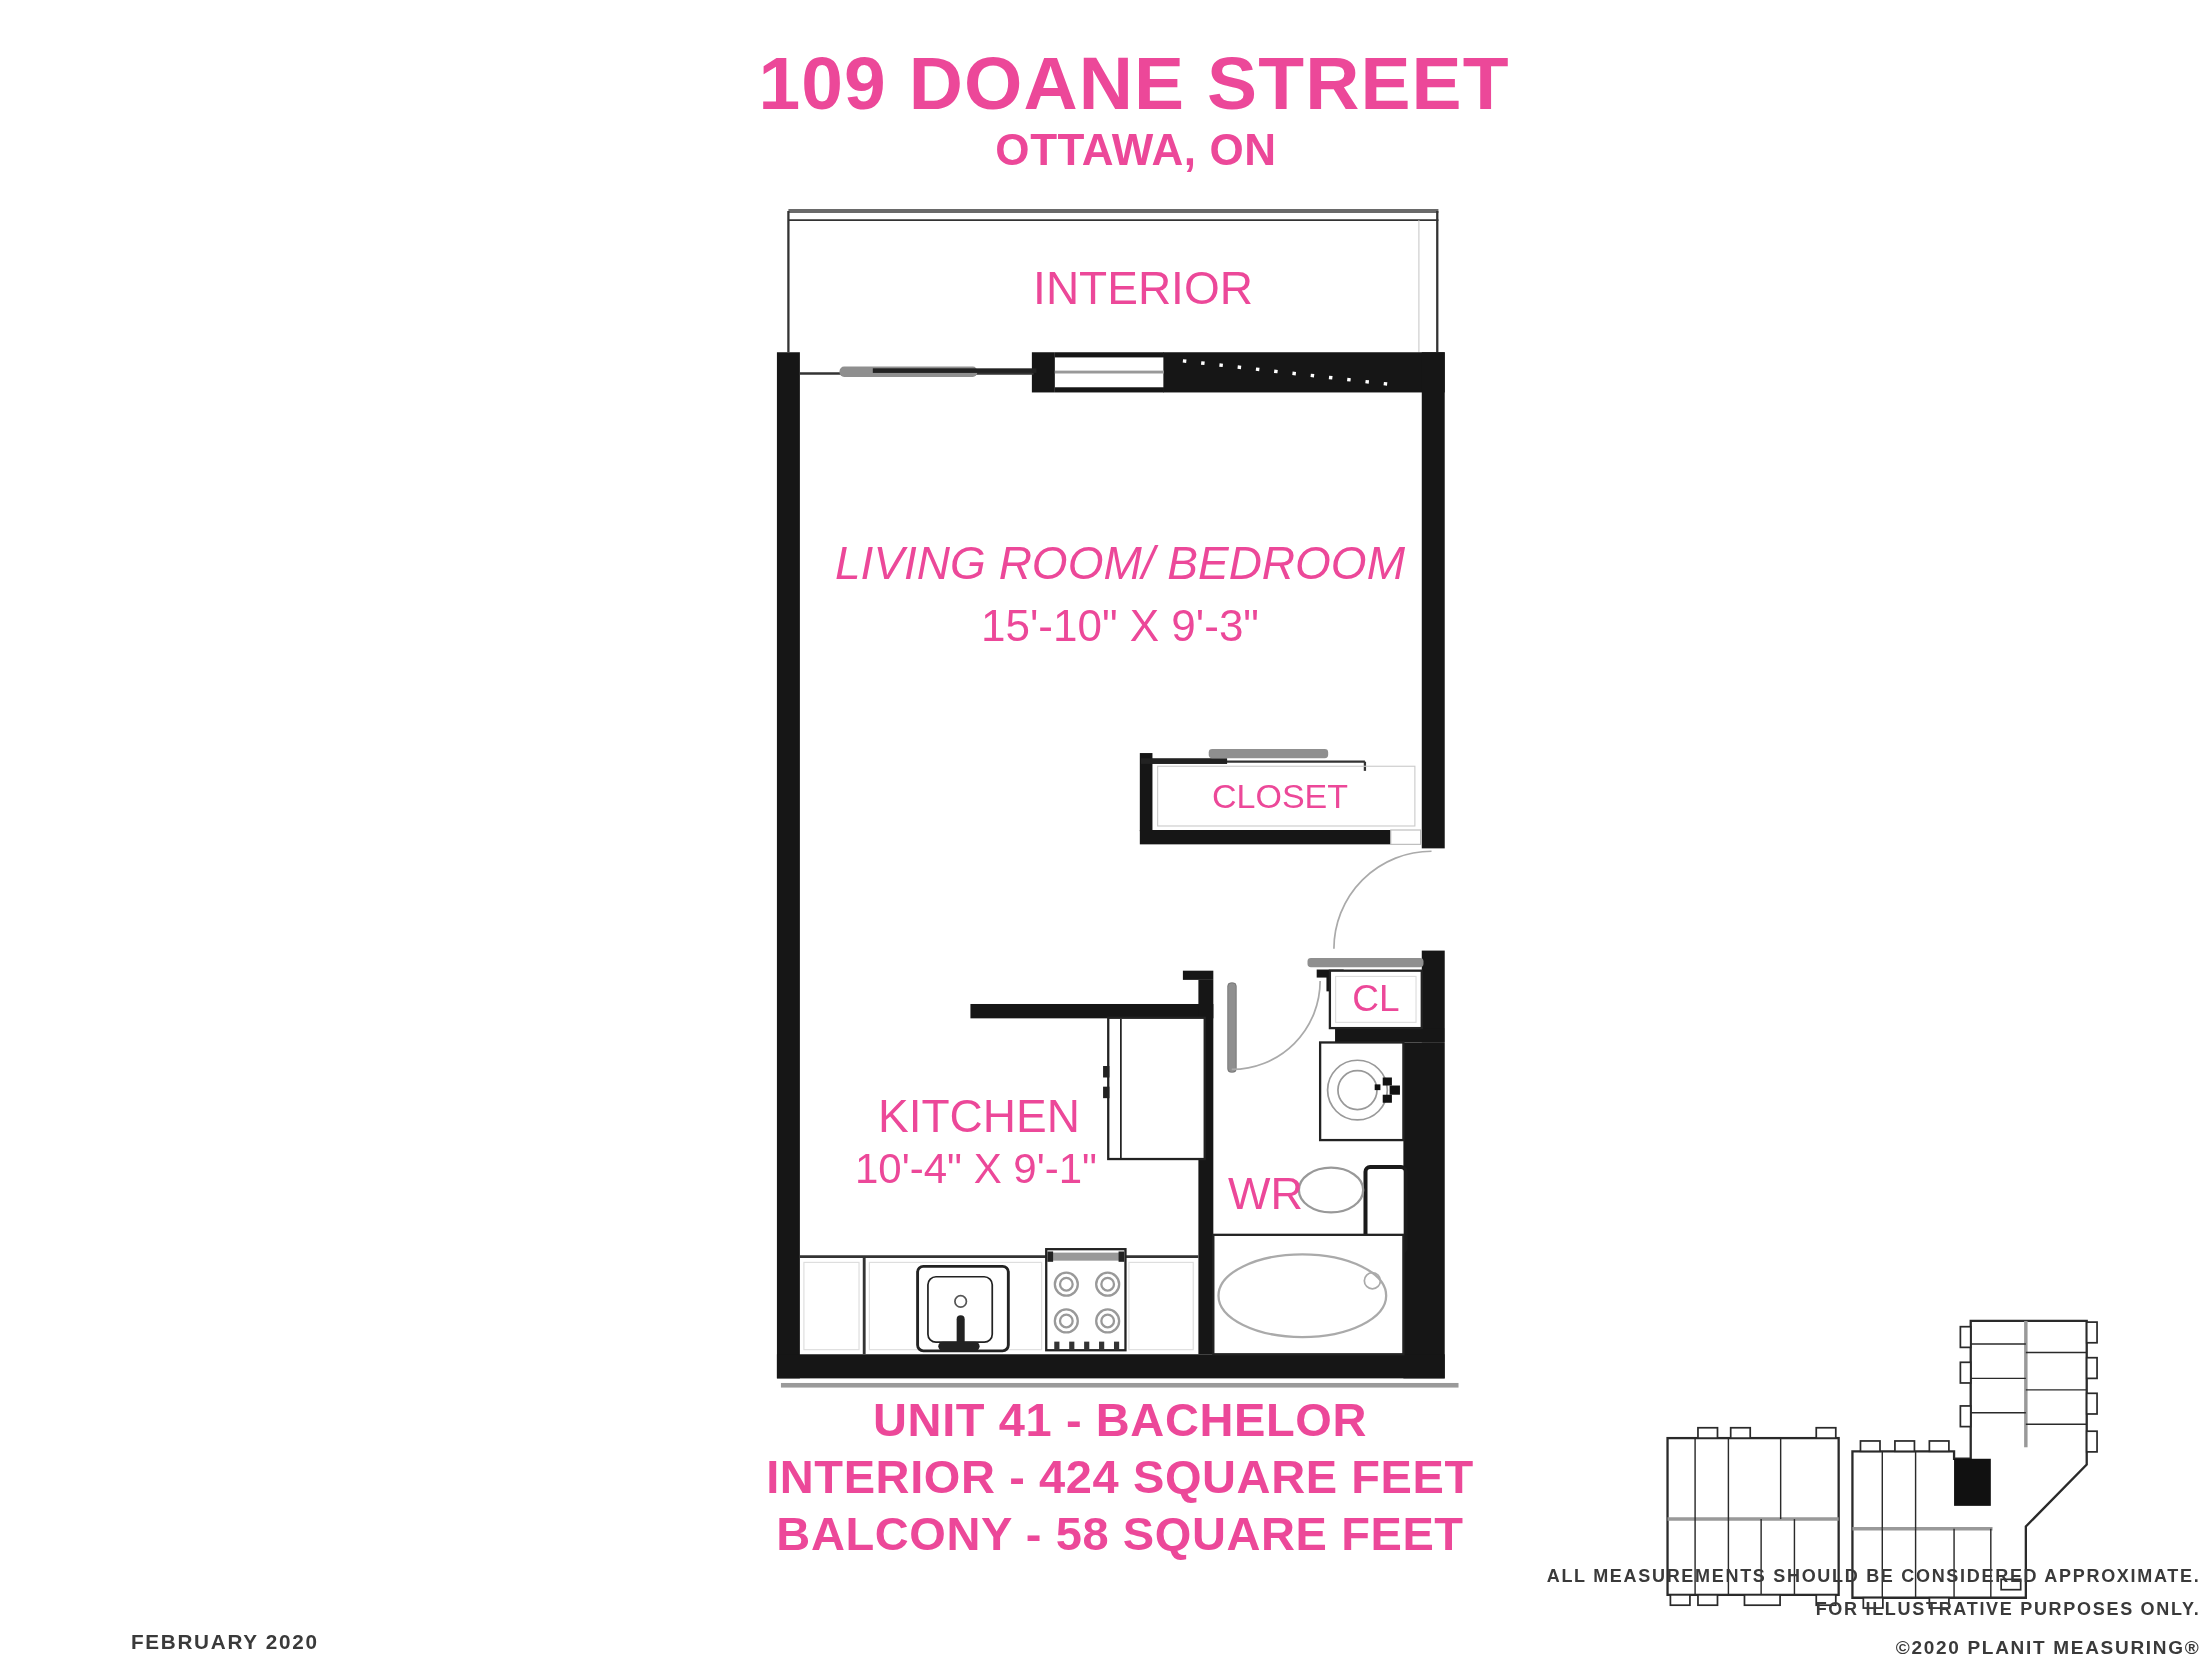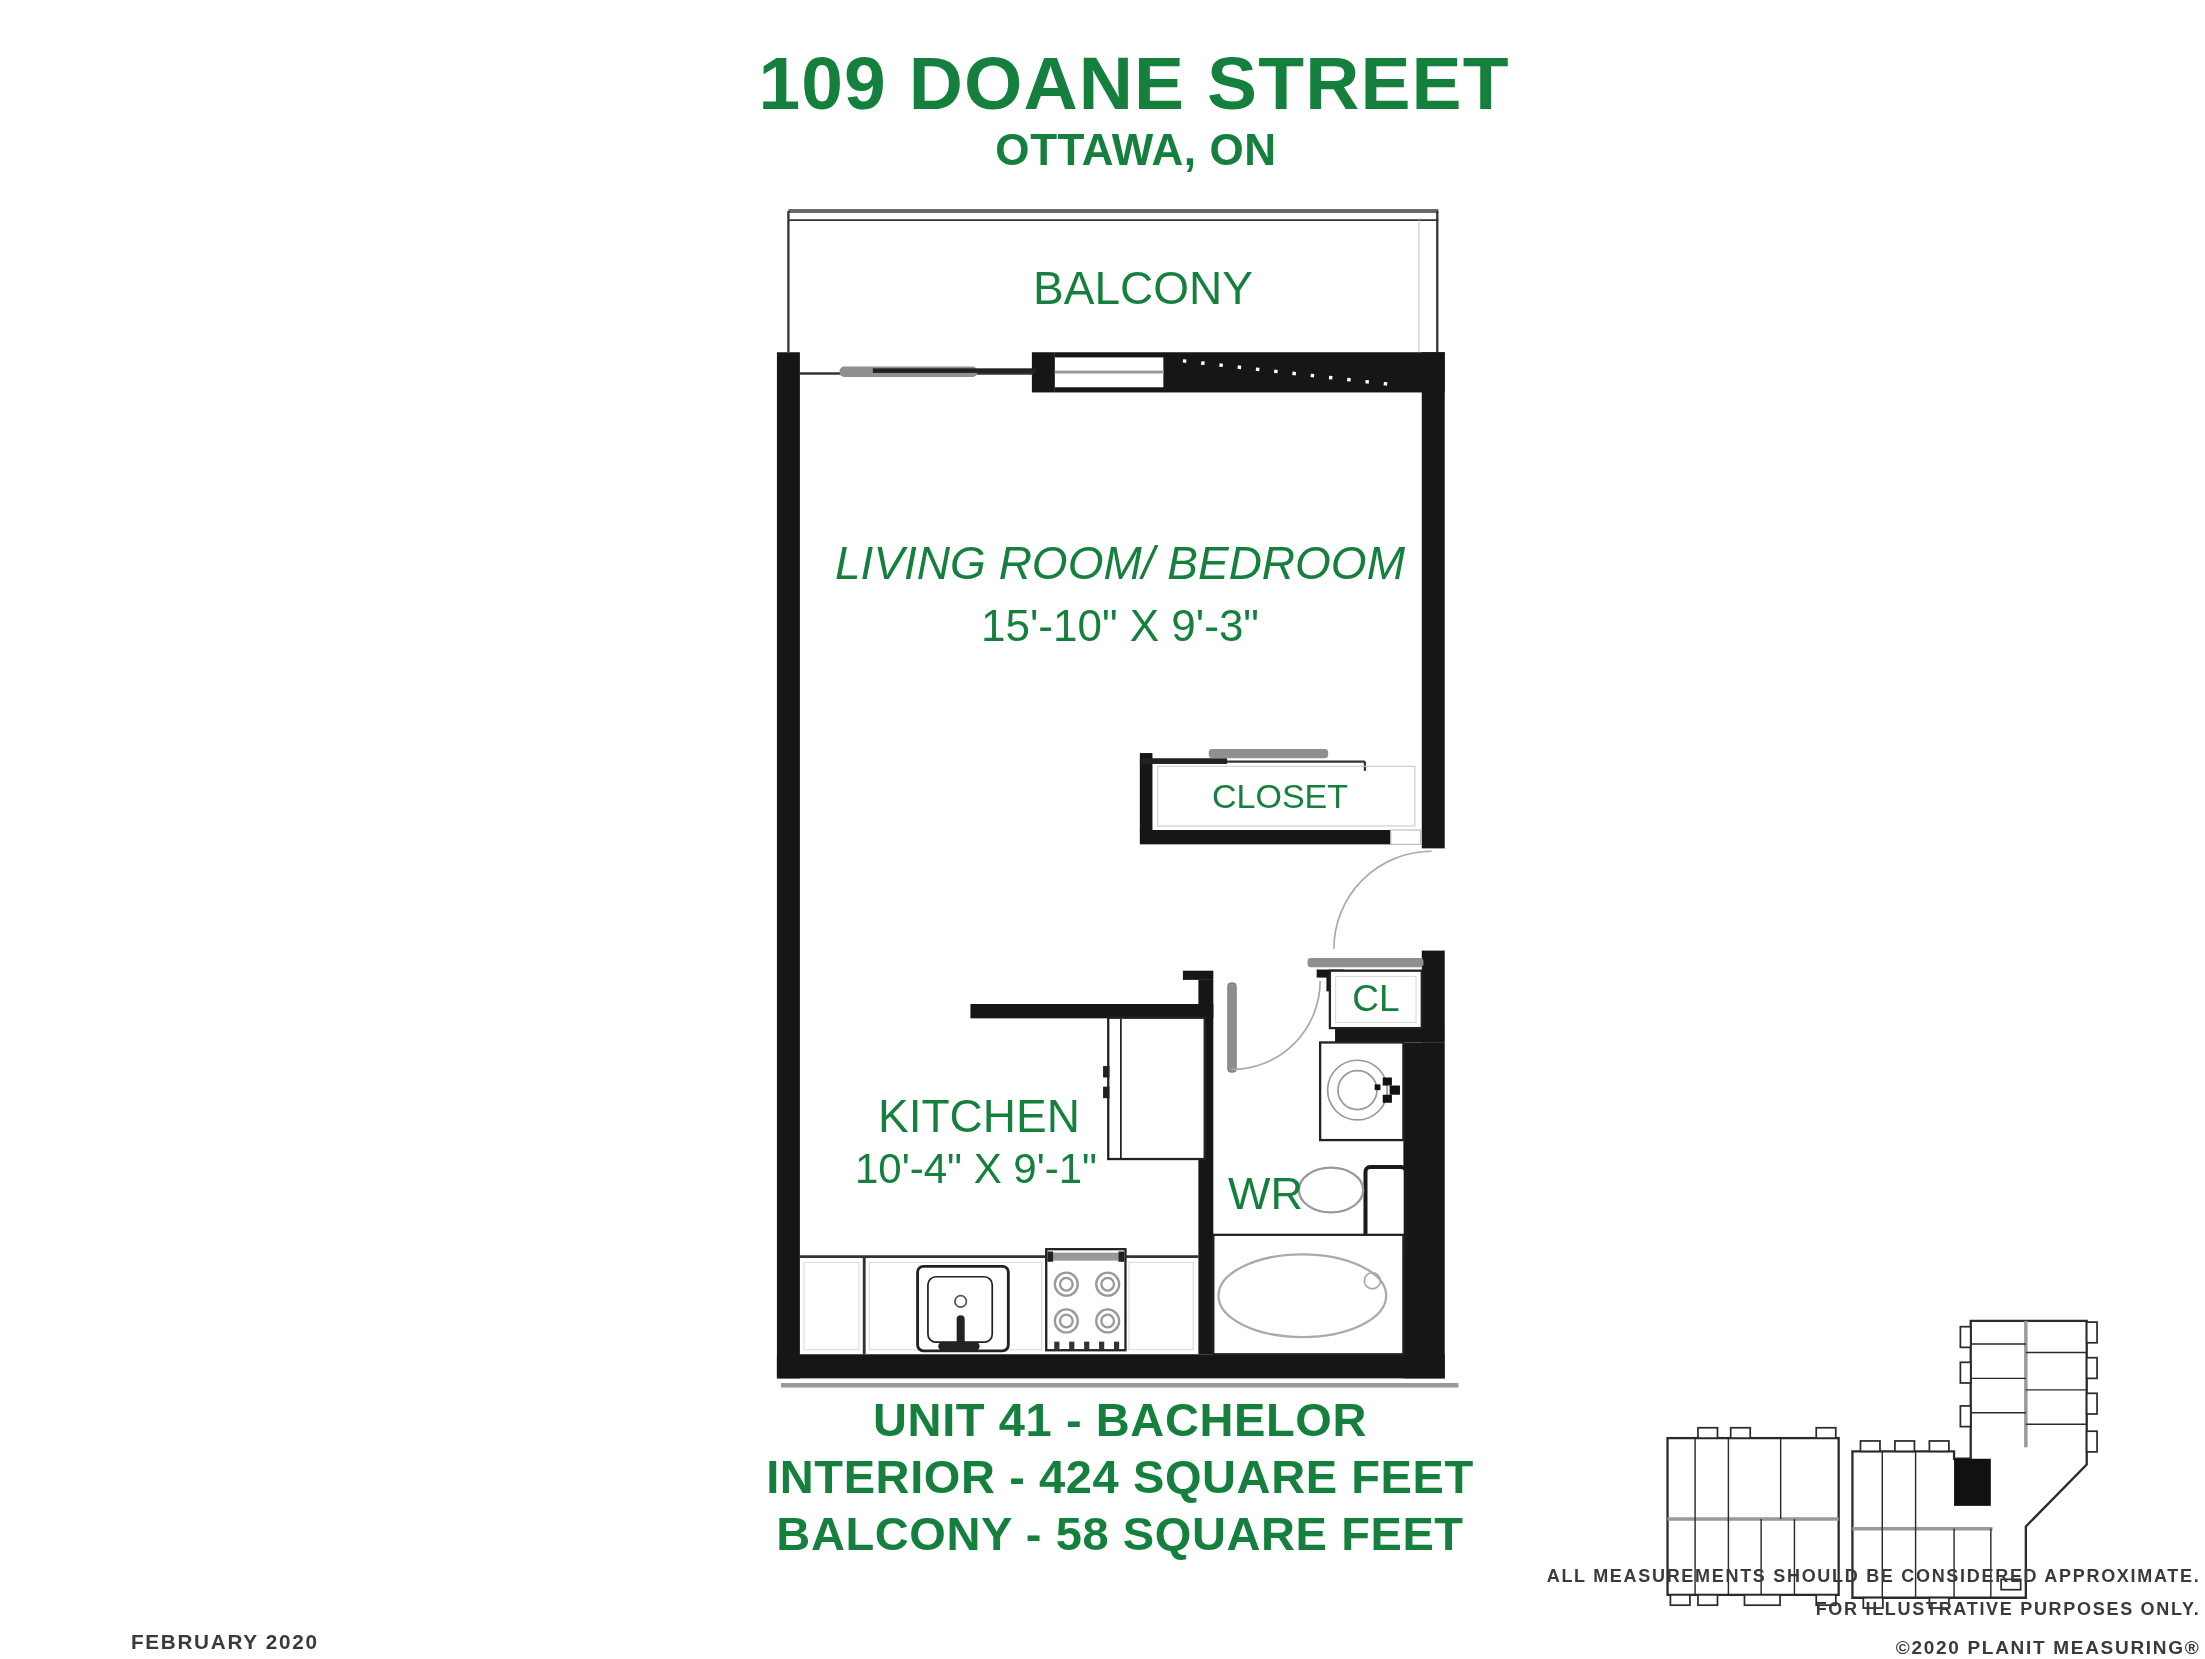--- a/index.html
+++ b/index.html
@@ -1,19 +1,19 @@
 <!DOCTYPE html>
 <html style="font-size:9.2px"><head>
 <meta charset="utf-8">
 <style>
   html,body{margin:0;padding:0;background:#fff;}
   .page{position:relative;width:2205px;height:1660px;background:#ffffff;overflow:hidden;
         font-family:"Liberation Sans","DejaVu Sans",sans-serif;color:#1c1c1c;}
   .plan-svg{position:absolute;left:0;top:0;width:2205px;height:1660px;}
-  .txt{position:absolute;white-space:nowrap;color:#15803d;}
+  .txt{position:absolute;white-space:nowrap;color:#ec4899;}
   .ctr{transform:translateX(-50%);}
   .title{left:1134px;top:40px;font-size:75px;font-weight:bold;letter-spacing:1.1px;}
   .subtitle{left:1136px;top:125px;font-size:44px;font-weight:bold;letter-spacing:0.6px;}
   .balcony{left:1143px;top:261px;font-size:46px;}
   .living1{left:1120px;top:536px;font-size:46px;font-style:italic;}
   .living2{left:1120px;top:601px;font-size:44px;}
   .closet{left:1280px;top:777px;font-size:34px;}
   .kitchen1{left:979px;top:1089px;font-size:46px;}
   .kitchen2{left:976px;top:1145px;font-size:42px;}
   .wr{left:1228px;top:1168px;font-size:45px;}
@@ -216,21 +216,21 @@
         <rect x="3634" y="2364" width="18" height="36"></rect>
       <rect x="3634" y="2426" width="18" height="36"></rect>
         <rect x="3634" y="2492" width="18" height="36"></rect>
       <rect x="3403" y="2540" width="64" height="82" fill="#111" stroke="none"></rect>
     </g>
   </svg>
 
   <div class="txt ctr title">109 DOANE STREET</div>
   <div class="txt ctr subtitle">OTTAWA, ON</div>
 
-  <div class="txt ctr balcony">BALCONY</div>
+  <div class="txt ctr balcony">INTERIOR</div>
   <div class="txt ctr living1">LIVING ROOM/ BEDROOM</div>
   <div class="txt ctr living2">15'-10" X 9'-3"</div>
   <div class="txt ctr closet">CLOSET</div>
   <div class="txt ctr kitchen1">KITCHEN</div>
   <div class="txt ctr kitchen2">10'-4" X 9'-1"</div>
   <div class="txt wr">WR</div>
   <div class="txt ctr cl">CL</div>
 
   <div class="txt ctr sum sum1">UNIT 41 - BACHELOR</div>
   <div class="txt ctr sum sum2">INTERIOR - 424 SQUARE FEET</div>

